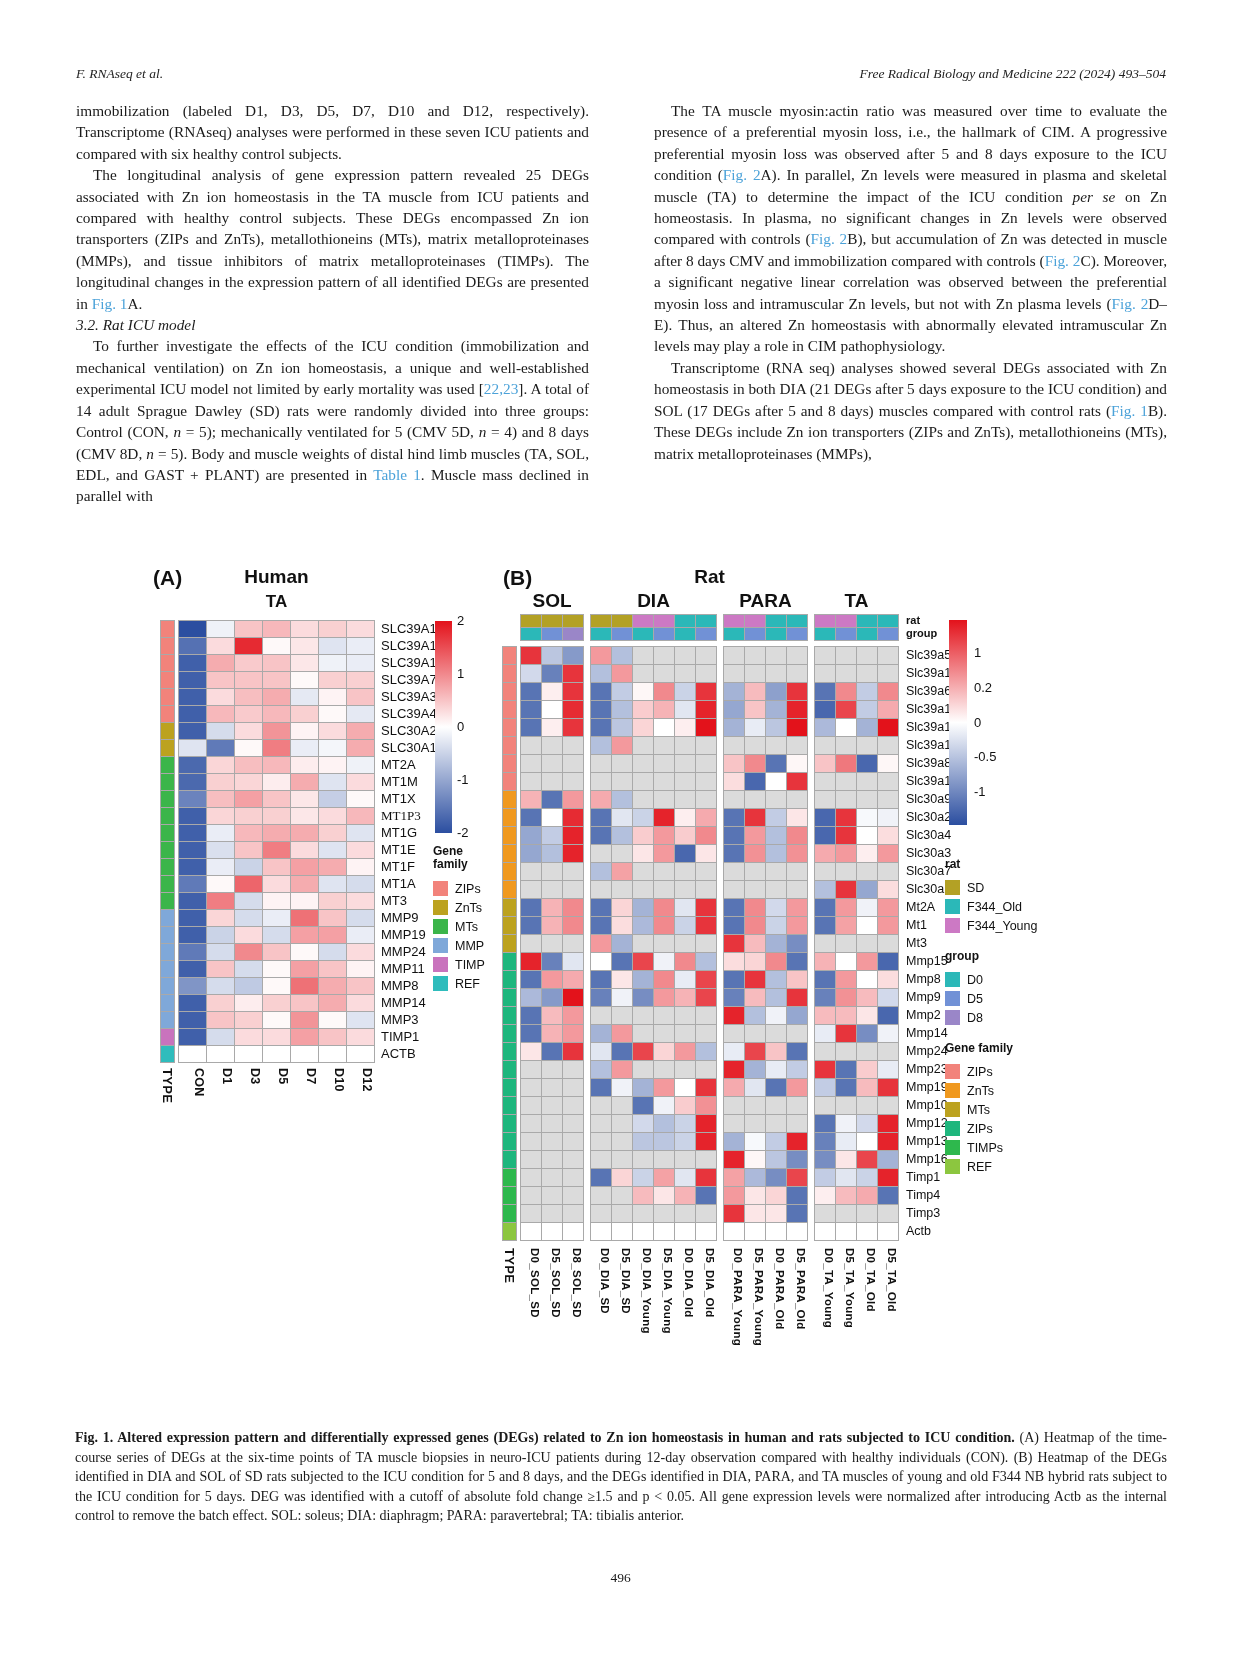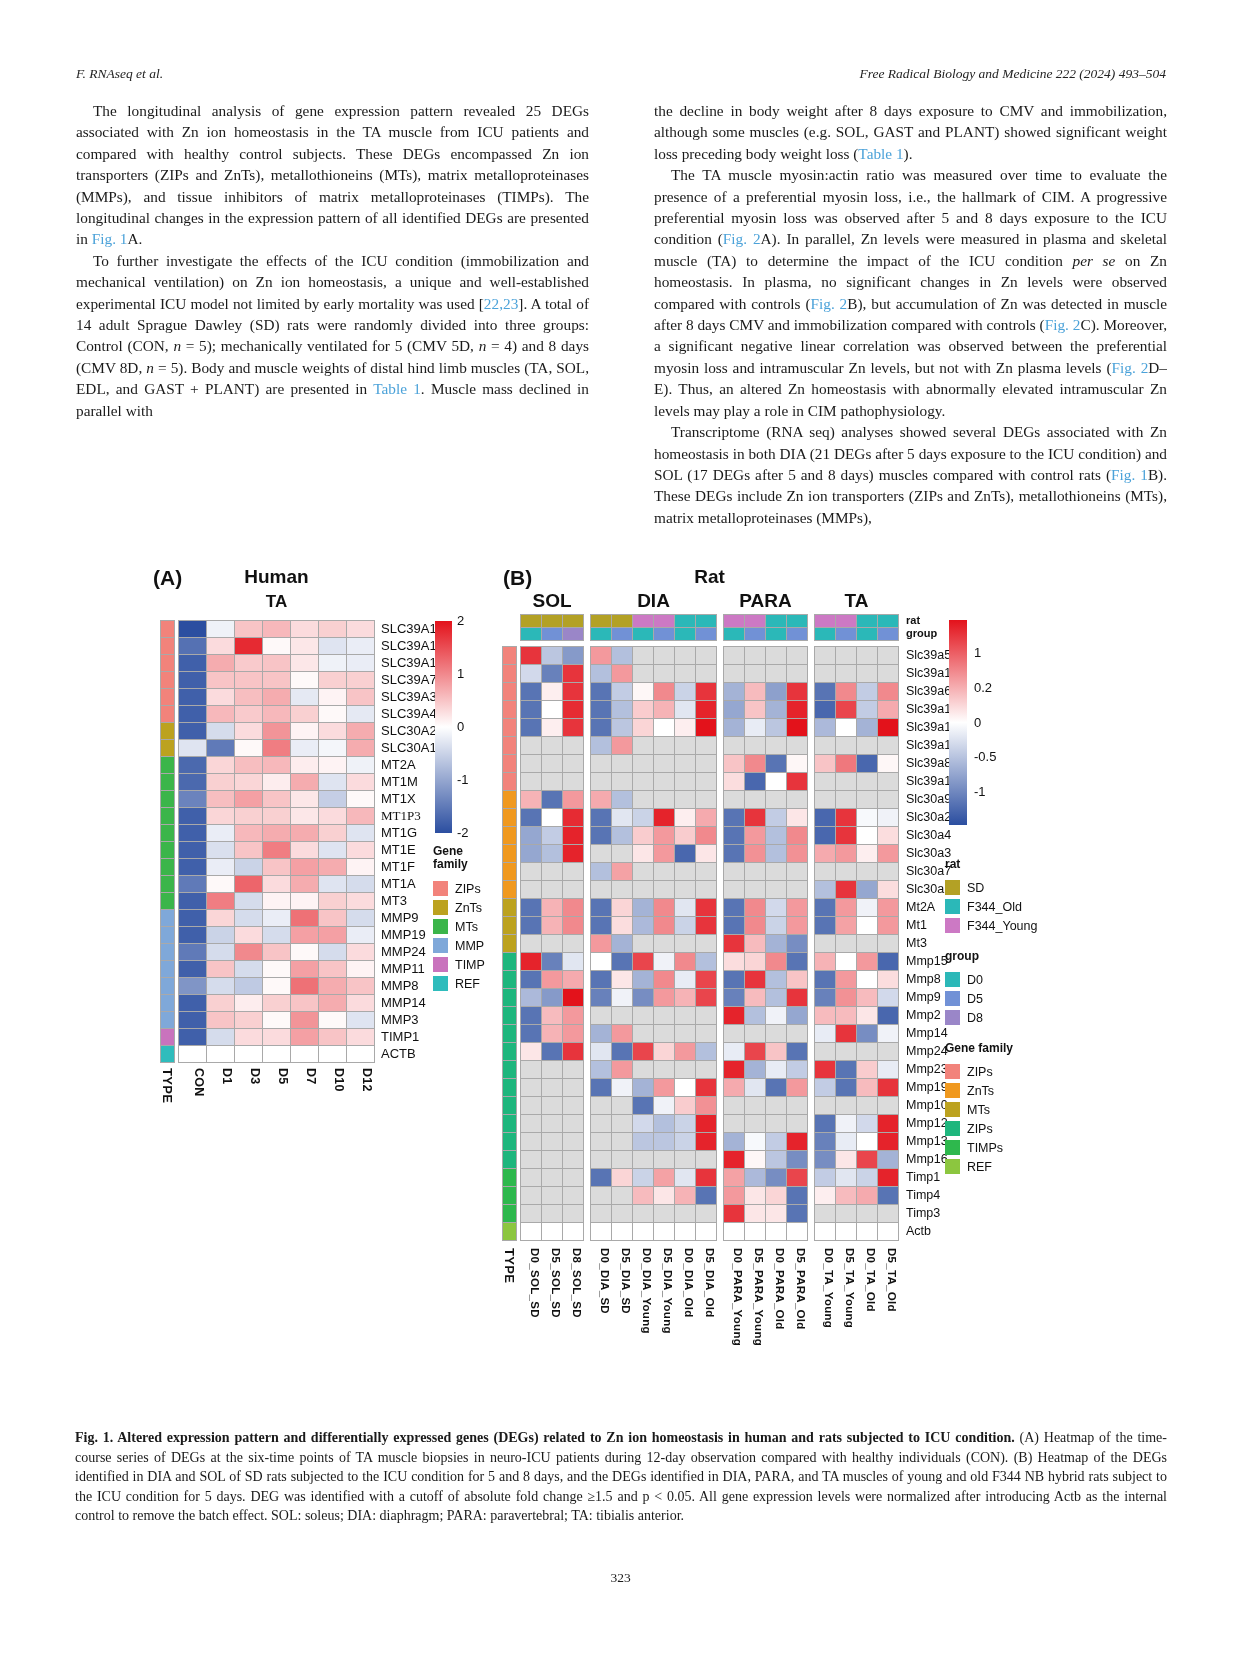--- a/index.html
+++ b/index.html
@@ -33,26 +33,27 @@
 </style>
 </head>
 <body>
 
 <div class="hdr">
   <span>F. RNAseq et al.</span>
   <span>Free Radical Biology and Medicine 222 (2024) 493–504</span>
 </div>
 
 <div class="col" style="left:76px;">
+  <p><span>immobilization (labeled D1, D3, D5, D7, D10 and D12, respectively). Transcriptome (RNAseq) analyses were performed in these seven ICU patients and compared with six healthy control subjects.</span></p>
   <p class="ind"><span>The longitudinal analysis of gene expression pattern revealed 25 DEGs associated with Zn ion homeostasis in the TA muscle from ICU patients and compared with healthy control subjects. These DEGs encompassed Zn ion transporters (ZIPs and ZnTs), metallothioneins (MTs), matrix metalloproteinases (MMPs), and tissue inhibitors of matrix metalloproteinases (TIMPs). The longitudinal changes in the expression pattern of all identified DEGs are presented in </span><span class="lnk">Fig. 1</span><span>A.</span></p>
+  <p class="sec-heading">3.2. Rat ICU model</p>
   <p class="ind"><span>To further investigate the effects of the ICU condition (immobilization and mechanical ventilation) on Zn ion homeostasis, a unique and well-established experimental ICU model not limited by early mortality was used [</span><span class="lnk">22,23</span><span>]. A total of 14 adult Sprague Dawley (SD) rats were randomly divided into three groups: Control (CON, </span><span class="it">n</span><span> = 5); mechanically ventilated for 5 (CMV 5D, </span><span class="it">n</span><span> = 4) and 8 days (CMV 8D, </span><span class="it">n</span><span> = 5). Body and muscle weights of distal hind limb muscles (TA, SOL, EDL, and GAST + PLANT) are presented in </span><span class="lnk">Table 1</span><span>. Muscle mass declined in parallel with</span></p>
 </div>
 
 <div class="col" style="left:654px;">
-  <p><span>the decline in body weight after 8 days exposure to CMV and immobilization, although some muscles (e.g. SOL, GAST and PLANT) showed significant weight loss preceding body weight loss (</span><span class="lnk">Table 1</span><span>).</span></p>
   <p class="ind"><span>The TA muscle myosin:actin ratio was measured over time to evaluate the presence of a preferential myosin loss, i.e., the hallmark of CIM. A progressive preferential myosin loss was observed after 5 and 8 days exposure to the ICU condition (</span><span class="lnk">Fig. 2</span><span>A). In parallel, Zn levels were measured in plasma and skeletal muscle (TA) to determine the impact of the ICU condition </span><span class="it">per se</span><span> on Zn homeostasis. In plasma, no significant changes in Zn levels were observed compared with controls (</span><span class="lnk">Fig. 2</span><span>B), but accumulation of Zn was detected in muscle after 8 days CMV and immobilization compared with controls (</span><span class="lnk">Fig. 2</span><span>C). Moreover, a significant negative linear correlation was observed between the preferential myosin loss and intramuscular Zn levels, but not with Zn plasma levels (</span><span class="lnk">Fig. 2</span><span>D–E). Thus, an altered Zn homeostasis with abnormally elevated intramuscular Zn levels may play a role in CIM pathophysiology.</span></p>
   <p class="ind"><span>Transcriptome (RNA seq) analyses showed several DEGs associated with Zn homeostasis in both DIA (21 DEGs after 5 days exposure to the ICU condition) and SOL (17 DEGs after 5 and 8 days) muscles compared with control rats (</span><span class="lnk">Fig. 1</span><span>B). These DEGs include Zn ion transporters (ZIPs and ZnTs), metallothioneins (MTs), matrix metalloproteinases (MMPs),</span></p>
 </div>
 
 <div id="figure">
 
   <div class="abs panel-label" style="left:78px;top:8px;">(A)</div>
   <div class="abs hm-title" style="left:103px;top:8px;width:197px;">Human</div>
   <div class="abs hm-sub" style="left:103px;top:34px;width:197px;">TA</div>
   <div class="abs" id="a-type" style="left:85px;top:62px;">
@@ -1133,13 +1134,13 @@
         <div class="vtext" style="width: 20px; height: 118px; font-size: 11.5px;">D0_TA_Young</div>
         <div class="vtext" style="width: 20px; height: 118px; font-size: 11.5px;">D5_TA_Young</div>
         <div class="vtext" style="width: 20px; height: 118px; font-size: 11.5px;">D0_TA_Old</div>
         <div class="vtext" style="width: 20px; height: 118px; font-size: 11.5px;">D5_TA_Old</div>
       </div>
     </div>
   <div class="abs vtext" style="left:427px;top:690px;font-size:13px;font-weight:700;">TYPE</div>
 </div>
 
 <div id="caption"><span class="cap-b">Fig. 1. Altered expression pattern and differentially expressed genes (DEGs) related to Zn ion homeostasis in human and rats subjected to ICU condition.</span><span> (A) Heatmap of the time-course series of DEGs at the six-time points of TA muscle biopsies in neuro-ICU patients during 12-day observation compared with healthy individuals (CON). (B) Heatmap of the DEGs identified in DIA and SOL of SD rats subjected to the ICU condition for 5 and 8 days, and the DEGs identified in DIA, PARA, and TA muscles of young and old F344 NB hybrid rats subject to the ICU condition for 5 days. DEG was identified with a cutoff of absolute fold change ≥1.5 and p &lt; 0.05. All gene expression levels were normalized after introducing Actb as the internal control to remove the batch effect. SOL: soleus; DIA: diaphragm; PARA: paravertebral; TA: tibialis anterior.</span></div>
-<div id="pageno">323</div>
+<div id="pageno">496</div>
 
 </body></html>

